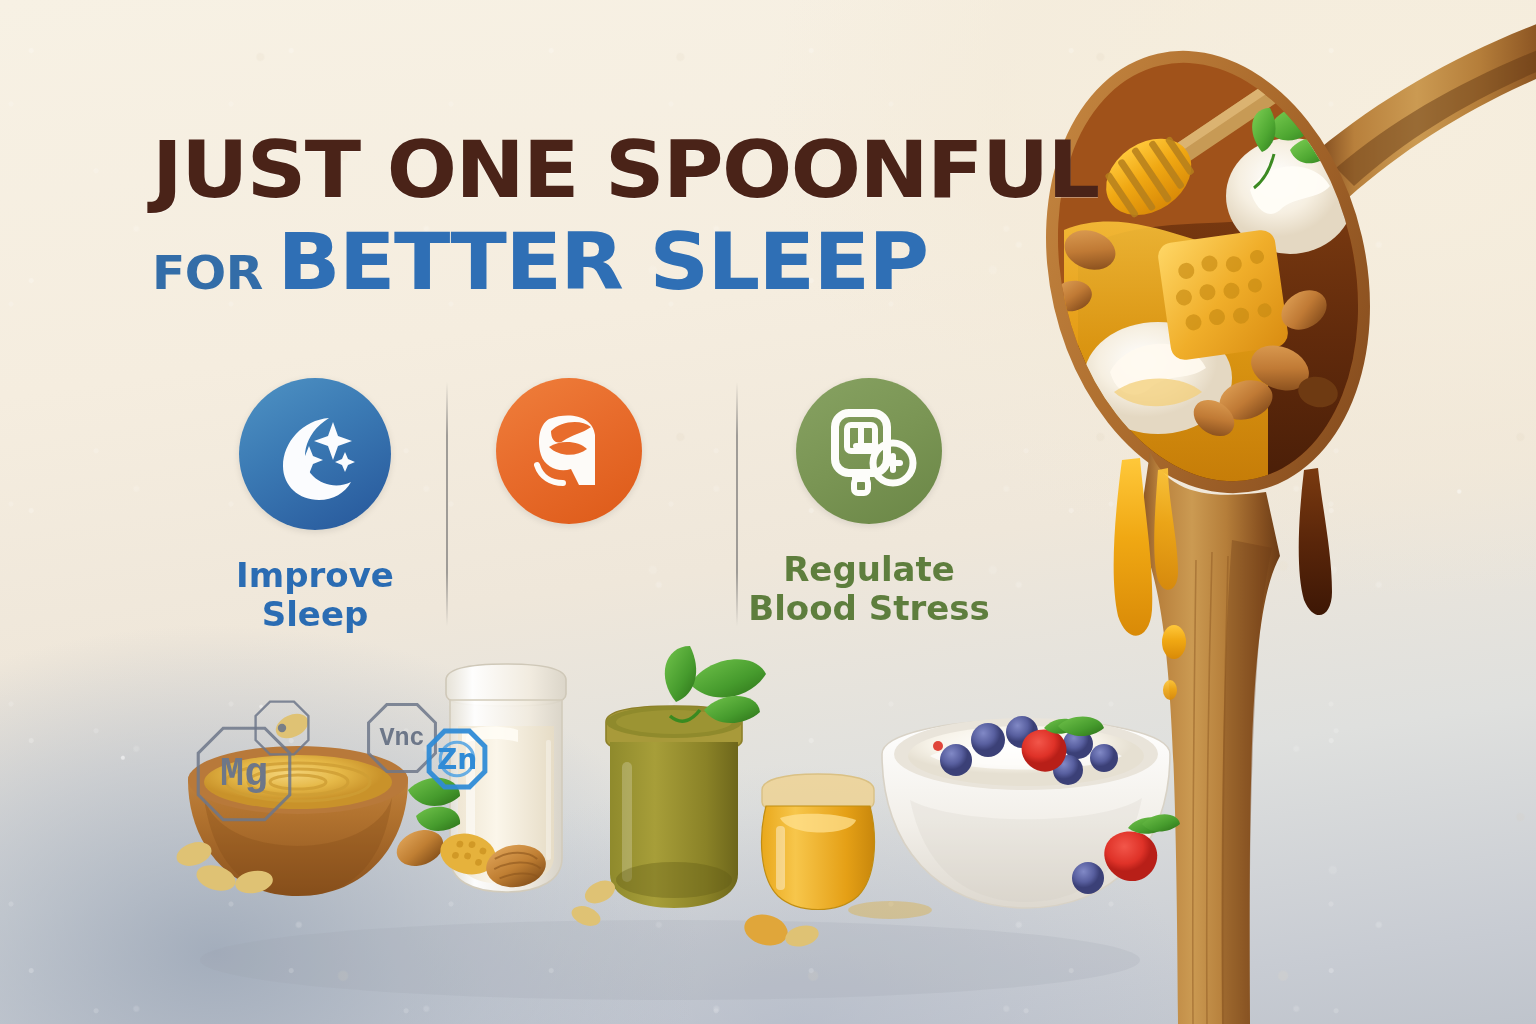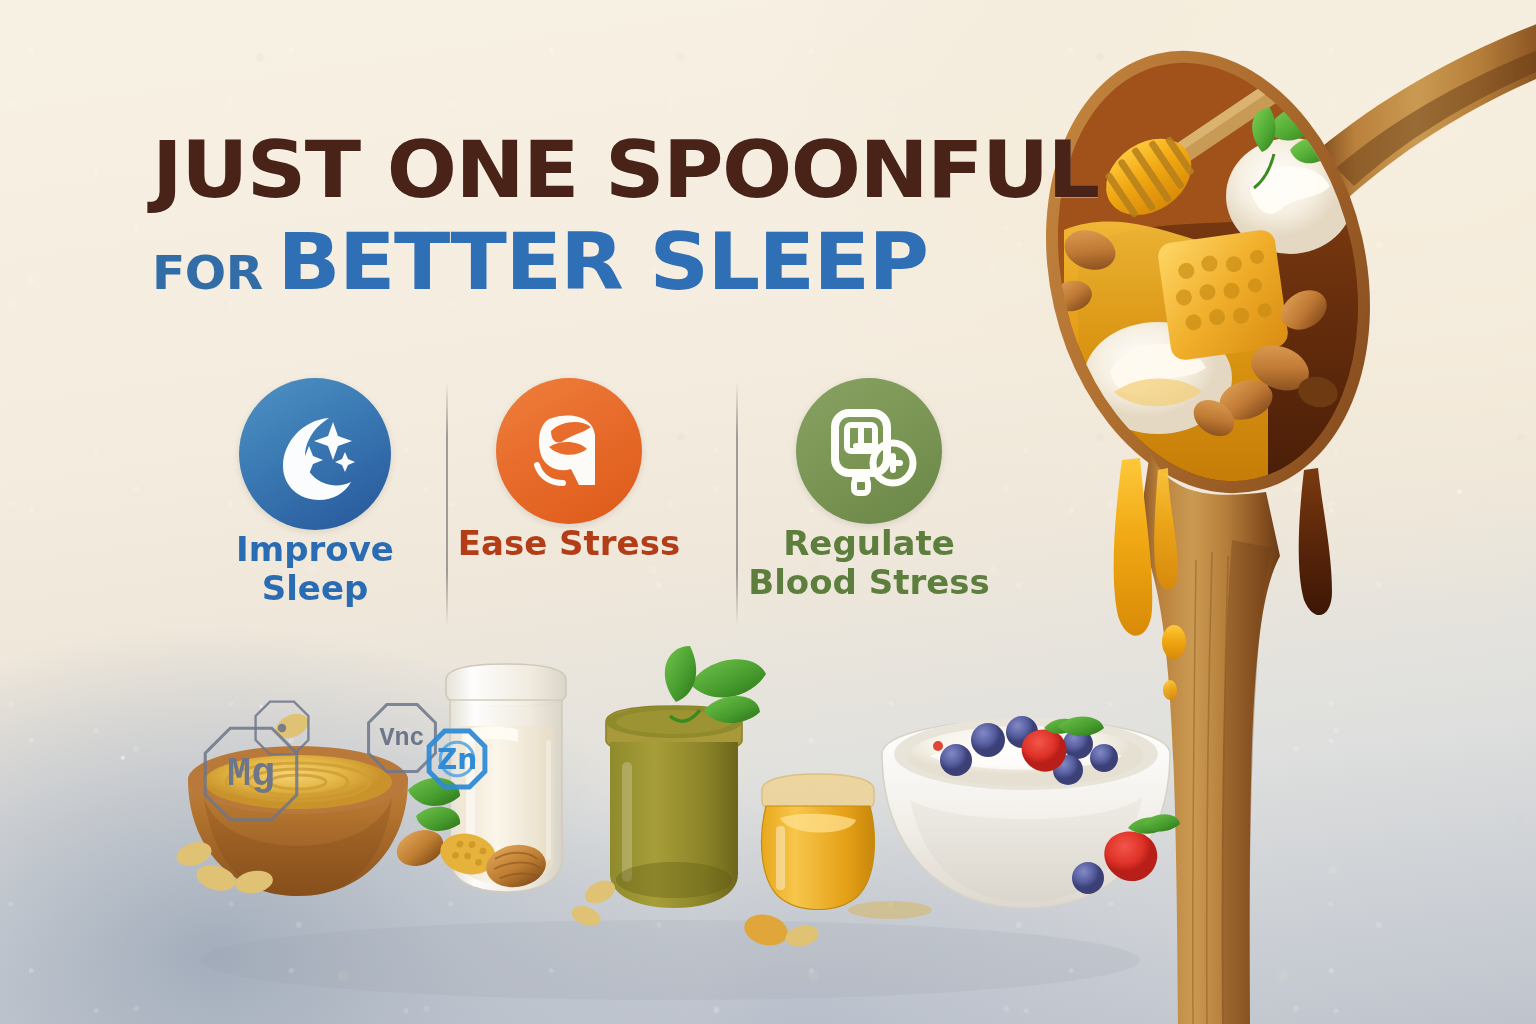--- a/index.html
+++ b/index.html
@@ -100,20 +100,21 @@
   .b-icon {
     width: 152px; height: 152px; border-radius: 50%;
     display: flex; align-items: center; justify-content: center;
     box-shadow: 0 2px 7px rgba(0,0,0,.10);
   }
   .b2 .b-icon, .b3 .b-icon { width: 146px; height: 146px; }
   .ic-sleep  { background: linear-gradient(150deg, #4f93c4 0%, #3b7ab4 42%, #26569a 100%); }
   .ic-stress { background: linear-gradient(150deg, #ef7f3c 0%, #e86c2c 45%, #dd5a18 100%); }
   .ic-sugar  { background: linear-gradient(150deg, #87a262 0%, #7a9554 50%, #6a8646 100%); }
   .b-label {
+    margin-top: 26px;
     font-family: "DejaVu Sans", sans-serif;
     font-weight: 700; font-size: 34px;
     line-height: 1.14;
     text-align: center;
     white-space: pre-line;
   }
   .lb-sleep  { color: #2a6cb3; }
   .lb-stress { color: #b23d16; }
   .lb-sugar  { color: #5e7e3d; }
   .divider {
@@ -125,21 +126,21 @@
   .div-2 { left: 530px; }
 
   
   .minerals { position: absolute; left: 186px; top: 694px; width: 320px; height: 120px; }
   .hexout {
     position: absolute;
     display: flex; align-items: center; justify-content: center;
     color: #6d7789;
     font-family: Liberation Mono, monospace; font-weight: 700;
   }
-  .hex-mg { left: 13px; top: 28px; width: 104px; height: 104px; font-size: 40px; text-align: right; }
+  .hex-mg { left: 6px; top: 28px; width: 104px; height: 104px; font-size: 40px; text-align: right; }
   .hex-dot { left: 66px; top: 4px; width: 60px; height: 60px; }
   .hex-vnc { left: 178px; top: 6px; width: 76px; height: 76px; font-size: 25px; }
   .zn-badge {
     position: absolute; left: 240px; top: 34px;
     width: 62px; height: 62px; border-radius: 16px;
     display: flex; align-items: center; justify-content: center;
     color: #2f8bd6;
     font-family: "DejaVu Sans", sans-serif; font-weight: 700; font-size: 28px;
   }
 
@@ -506,21 +507,20 @@
       <div class="b-icon ic-stress">
         <svg width="100" height="100" viewBox="0 0 100 100">
           <path d="M30 18 C 52 10, 74 16, 76 34 L 76 84 L 60 84 L 52 68 C 40 72, 26 66, 22 54
                    C 18 40, 20 24, 30 18 Z" fill="#fdfbf8"></path>
           <path d="M32 30 C 42 20, 62 18, 72 26 C 64 32, 52 34, 44 40 C 38 44, 32 40, 32 30 Z" fill="#e86c2c"></path>
           <path d="M30 46 C 42 38, 60 40, 68 48 C 58 56, 40 56, 30 46 Z" fill="#e86c2c"></path>
           <path d="M36 56 C 46 52, 60 54, 64 60 C 54 66, 42 64, 36 56 Z" fill="#fdfbf8"></path>
           <path d="M18 64 C 22 76, 32 82, 44 82" stroke="#fdfbf8" stroke-width="6" fill="none" stroke-linecap="round"></path>
         </svg>
       </div>
-      <div class="b-label lb-stress">Ease Stress</div>
     </div>
 
     <div class="benefit b3">
       <div class="b-icon ic-sugar">
         <svg width="100" height="100" viewBox="0 0 100 100">
           <rect x="16" y="12" width="52" height="60" rx="14" fill="none" stroke="#fdfdfa" stroke-width="8"></rect>
           <rect x="28" y="24" width="28" height="26" rx="4" fill="none" stroke="#fdfdfa" stroke-width="6"></rect>
           <rect x="39" y="26" width="6" height="20" fill="#fdfdfa"></rect>
           <rect x="34" y="42" width="26" height="6" rx="3" fill="#fdfdfa"></rect>
           <rect x="33" y="70" width="18" height="10" rx="3" fill="#fdfdfa"></rect>

